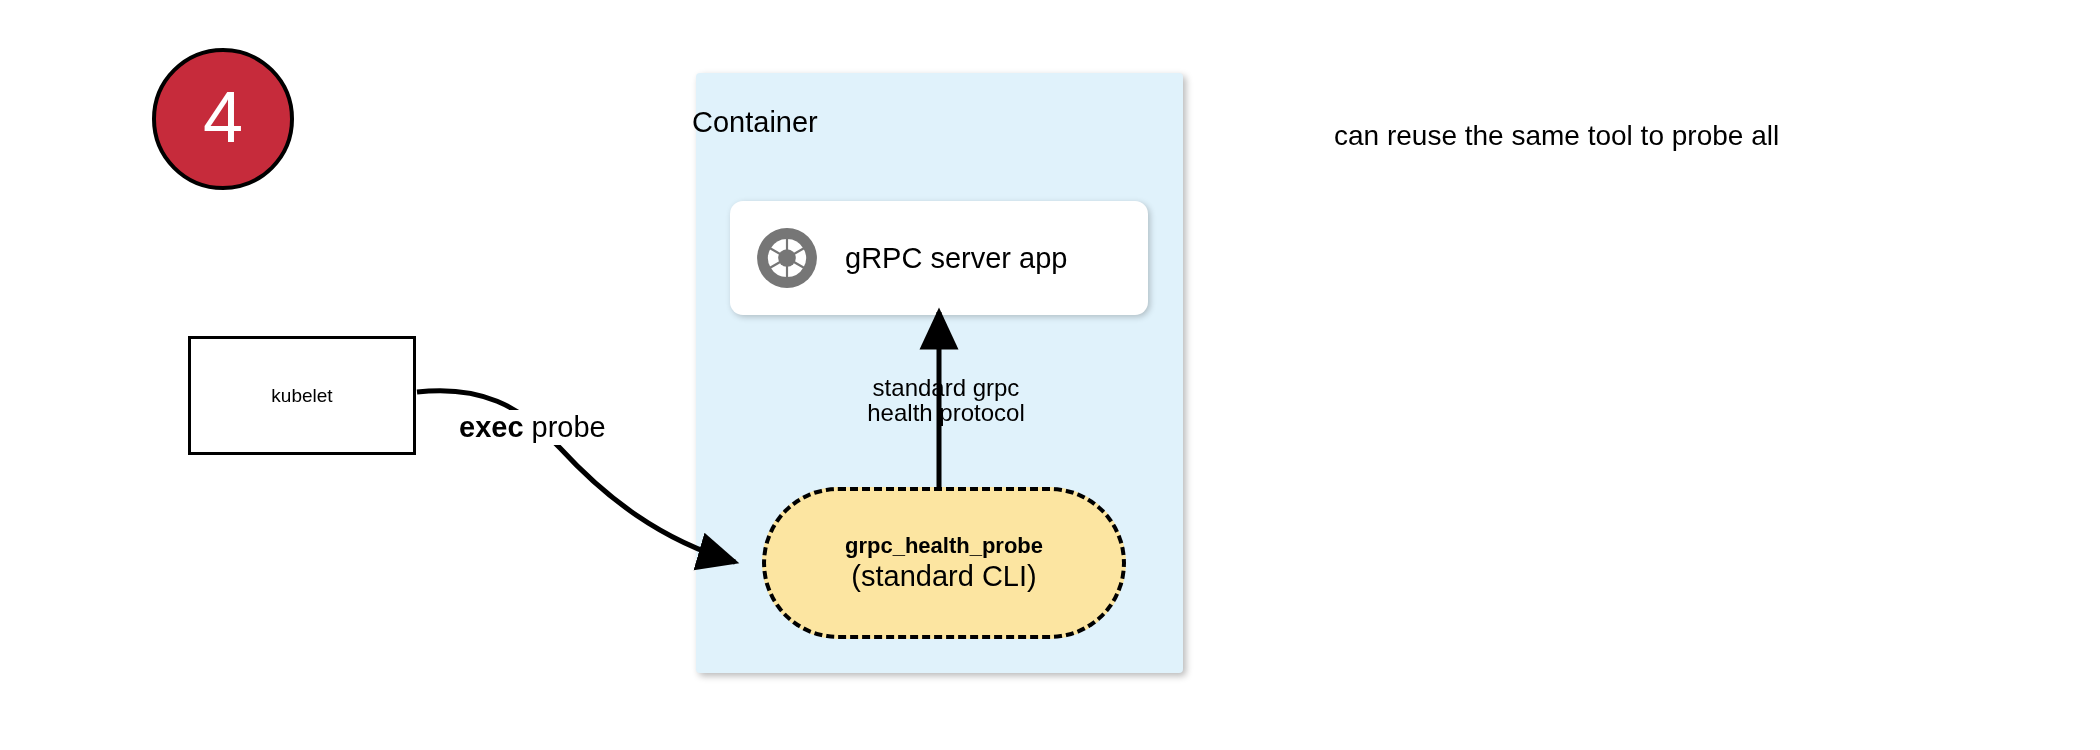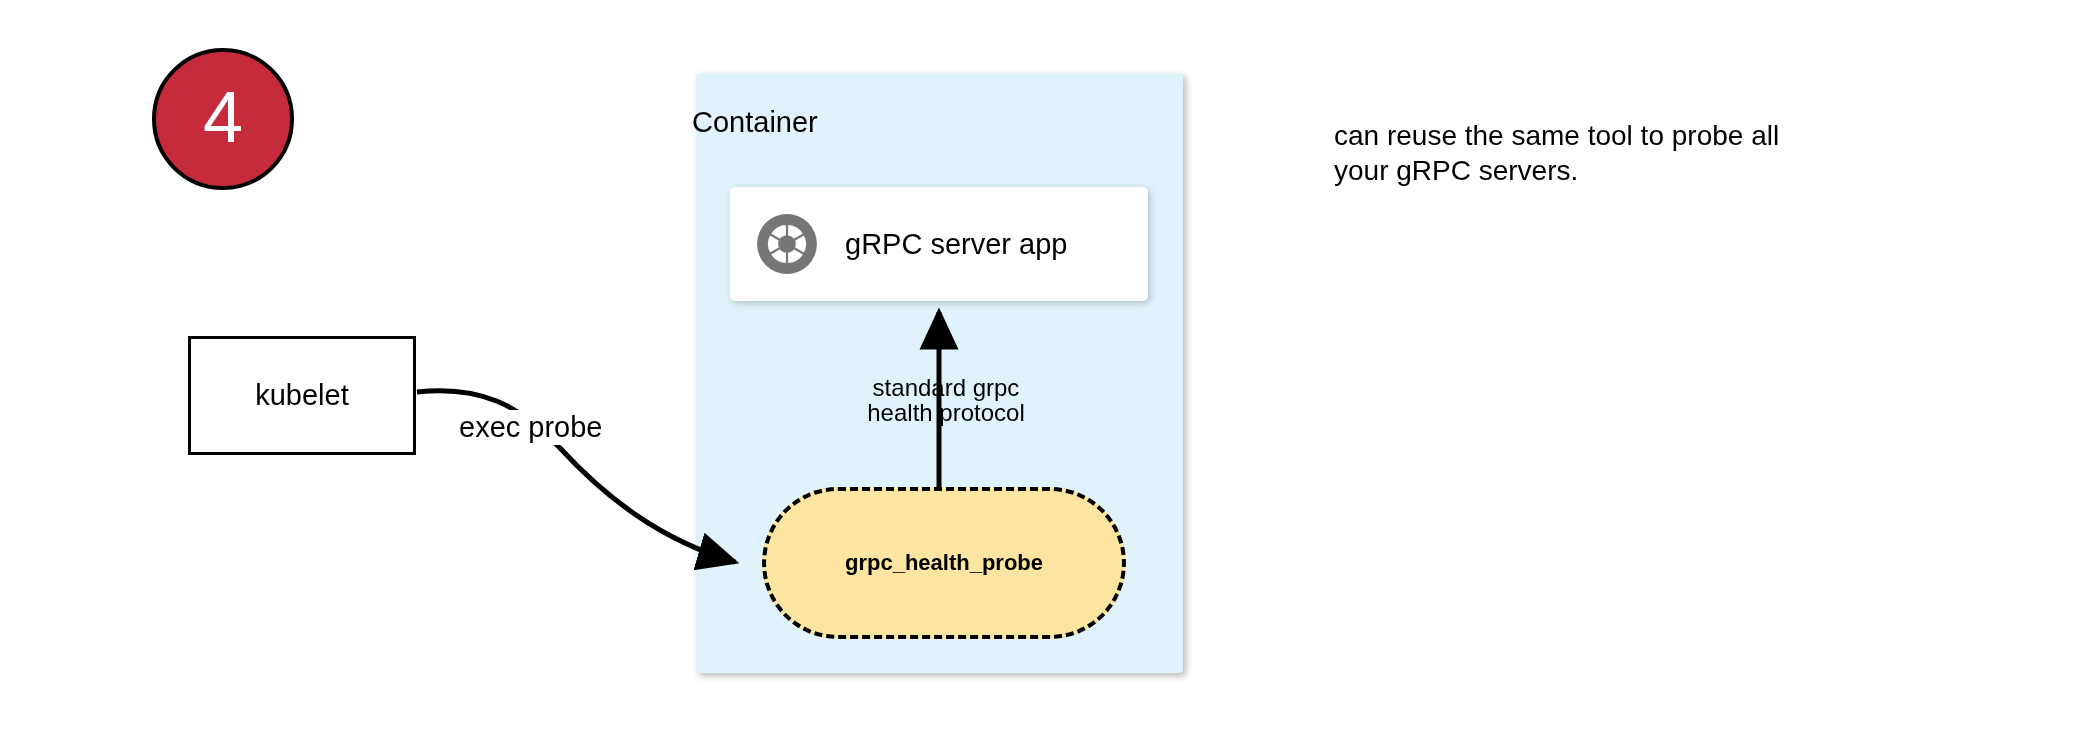--- a/index.html
+++ b/index.html
@@ -60,25 +60,25 @@
     top: 106px;
     font-size: 29px;
     color: #000000;
     white-space: nowrap;
   }
 
   
   .server-card {
     position: absolute;
     left: 730px;
-    top: 187px;
+    top: 201px;
     width: 418px;
     height: 114px;
     background: #ffffff;
-    border-radius: 5px;
+    border-radius: 13px;
     box-shadow: 2px 2px 6px rgba(0,0,0,0.22);
     display: flex;
     align-items: center;
   }
   .aperture-icon {
     margin-left: 23px;
     width: 68px;
     height: 68px;
     flex: 0 0 auto;
   }
@@ -97,21 +97,21 @@
     width: 228px;
     height: 119px;
     background: #ffffff;
     border: 3px solid #000000;
     box-sizing: border-box;
     display: flex;
     align-items: center;
     justify-content: center;
   }
   .kubelet-label {
-    font-size: 29px;
+    font-size: 19px;
     color: #000000;
   }
 
   
   .probe-pill {
     position: absolute;
     left: 762px;
     top: 487px;
     width: 364px;
     height: 152px;
@@ -142,21 +142,21 @@
   
   .exec-label {
     position: absolute;
     left: 456px;
     top: 410px;
     font-size: 29px;
     white-space: nowrap;
     background: #ffffff;
     padding: 1px 3px;
   }
-  .exec-label b { font-weight: normal; }
+  .exec-label b { font-weight: bold; }
 
   .protocol-label {
     position: absolute;
     left: 833px;
     top: 375px;
     width: 226px;
     text-align: center;
     font-size: 24px;
     line-height: 1.06;
     color: #000000;
@@ -234,29 +234,29 @@
       </marker>
     </defs>
 
     <path d="M 417 392 C 480 385 520 405 560 448 C 605 497 660 540 735 562" stroke="#000000" stroke-width="5" fill="none" marker-end="url(#arrowhead)"></path>
 
     <path d="M 939 487 L 939 312" stroke="#000000" stroke-width="5" fill="none" marker-end="url(#arrowhead)"></path>
   </svg>
 
   <div class="probe-pill">
     <span class="probe-title">grpc_health_probe</span>
+    <span class="probe-sub">(standard CLI)</span>
   </div>
 
   <div class="exec-label">
     <b>exec</b><span> probe</span>
   </div>
 
   <div class="protocol-label">
     <span>standard grpc</span>
     <span>health protocol</span>
   </div>
 
   <div class="side-note">
     <span>can reuse the same tool to probe all</span>
-    <span>your gRPC servers.</span>
   </div>
 
 </div>
 
 </body></html>

